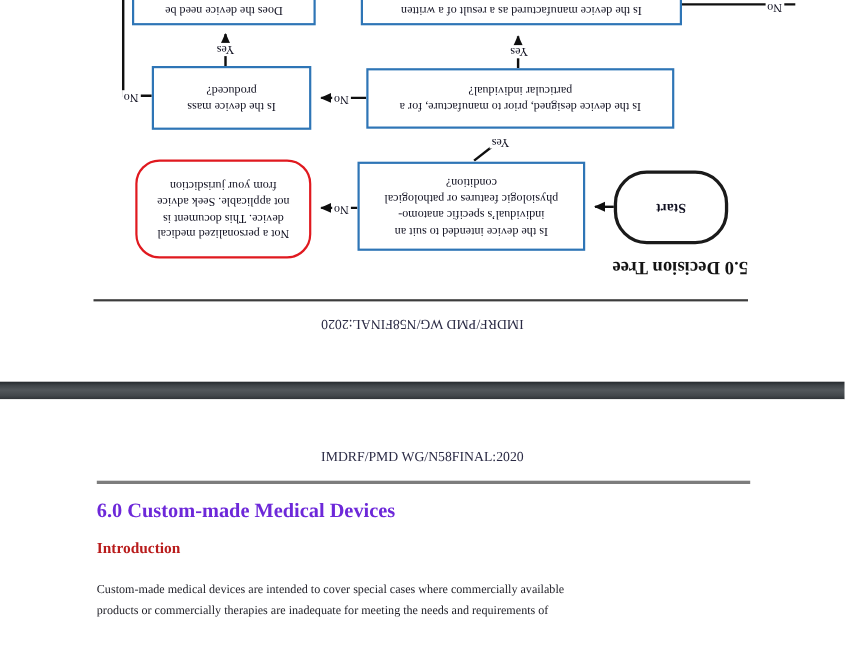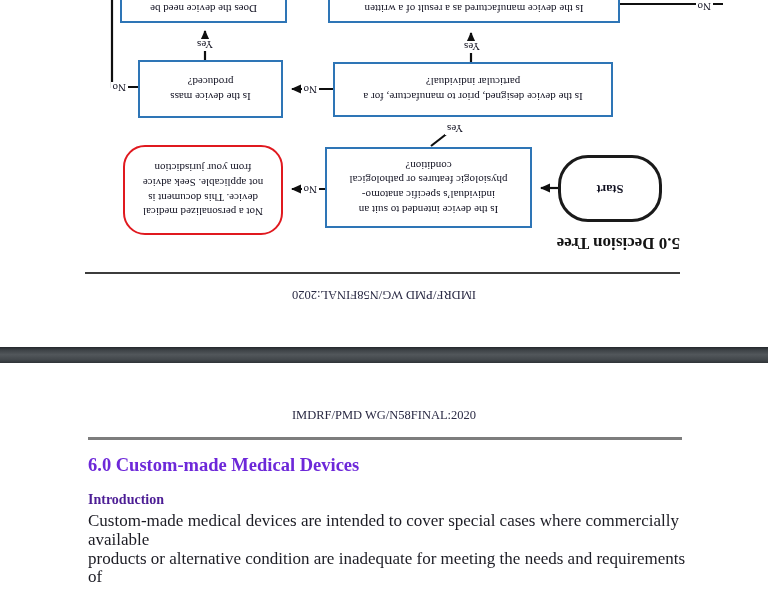--- a/index.html
+++ b/index.html
@@ -22,22 +22,22 @@
   .alert{border:2.5px solid #e0191f;border-radius:22px;}
   .fc-label{position:absolute;background:#fff;font-size:11px;color:#101020;padding:0 2px;line-height:1.1;}
   
   .separator{position:absolute;left:0;top:347px;width:768px;height:16px;
              background:linear-gradient(180deg,#24282c 0%,#3e4347 20%,#52575b 48%,#42474b 80%,#2e3236 100%);}
   
   .page-bottom{position:absolute;left:0;top:363px;width:768px;height:230px;background:#fff;}
   .p2-header{top:45px;}
   .p2-rule{position:absolute;left:88px;top:74px;width:594px;height:3px;background:#7d7d7d;}
   .p2-title{position:absolute;left:88px;top:92px;font-size:18.5px;font-weight:bold;color:#6d28d9;}
-  .p2-sub{position:absolute;left:88px;top:129px;font-size:14px;font-weight:bold;color:#4c1d95;}
-  .p2-body{position:absolute;left:88px;top:149px;width:610px;font-size:17px;line-height:18.8px;color:#1c1c24;}
+  .p2-sub{position:absolute;left:88px;top:129px;font-size:14px;font-weight:bold;color:#b91c1c;}
+  .p2-body{position:absolute;left:88px;top:164px;width:610px;font-size:11px;line-height:18.8px;color:#1c1c24;}
 </style>
 </head>
 <body>
 
 <div class="screen">
 
   <div class="page-top">
     <div class="rot">
 
       <div class="doc-header p1-header">IMDRF/PMD WG/N58FINAL:2020</div>
@@ -110,17 +110,17 @@
 
   <div class="separator"></div>
 
   <div class="page-bottom">
     <div class="doc-header p2-header">IMDRF/PMD WG/N58FINAL:2020</div>
     <div class="p2-rule"></div>
     <div class="p2-title">6.0 Custom-made Medical Devices</div>
     <div class="p2-sub">Introduction</div>
     <div class="p2-body">
       <div>Custom-made medical devices are intended to cover special cases where commercially available</div>
-      <div>products or alternative condition are inadequate for meeting the needs and requirements of</div>
+      <div>products or commercially therapies are inadequate for meeting the needs and requirements of</div>
     </div>
   </div>
 
 </div>
 
 </body></html>

